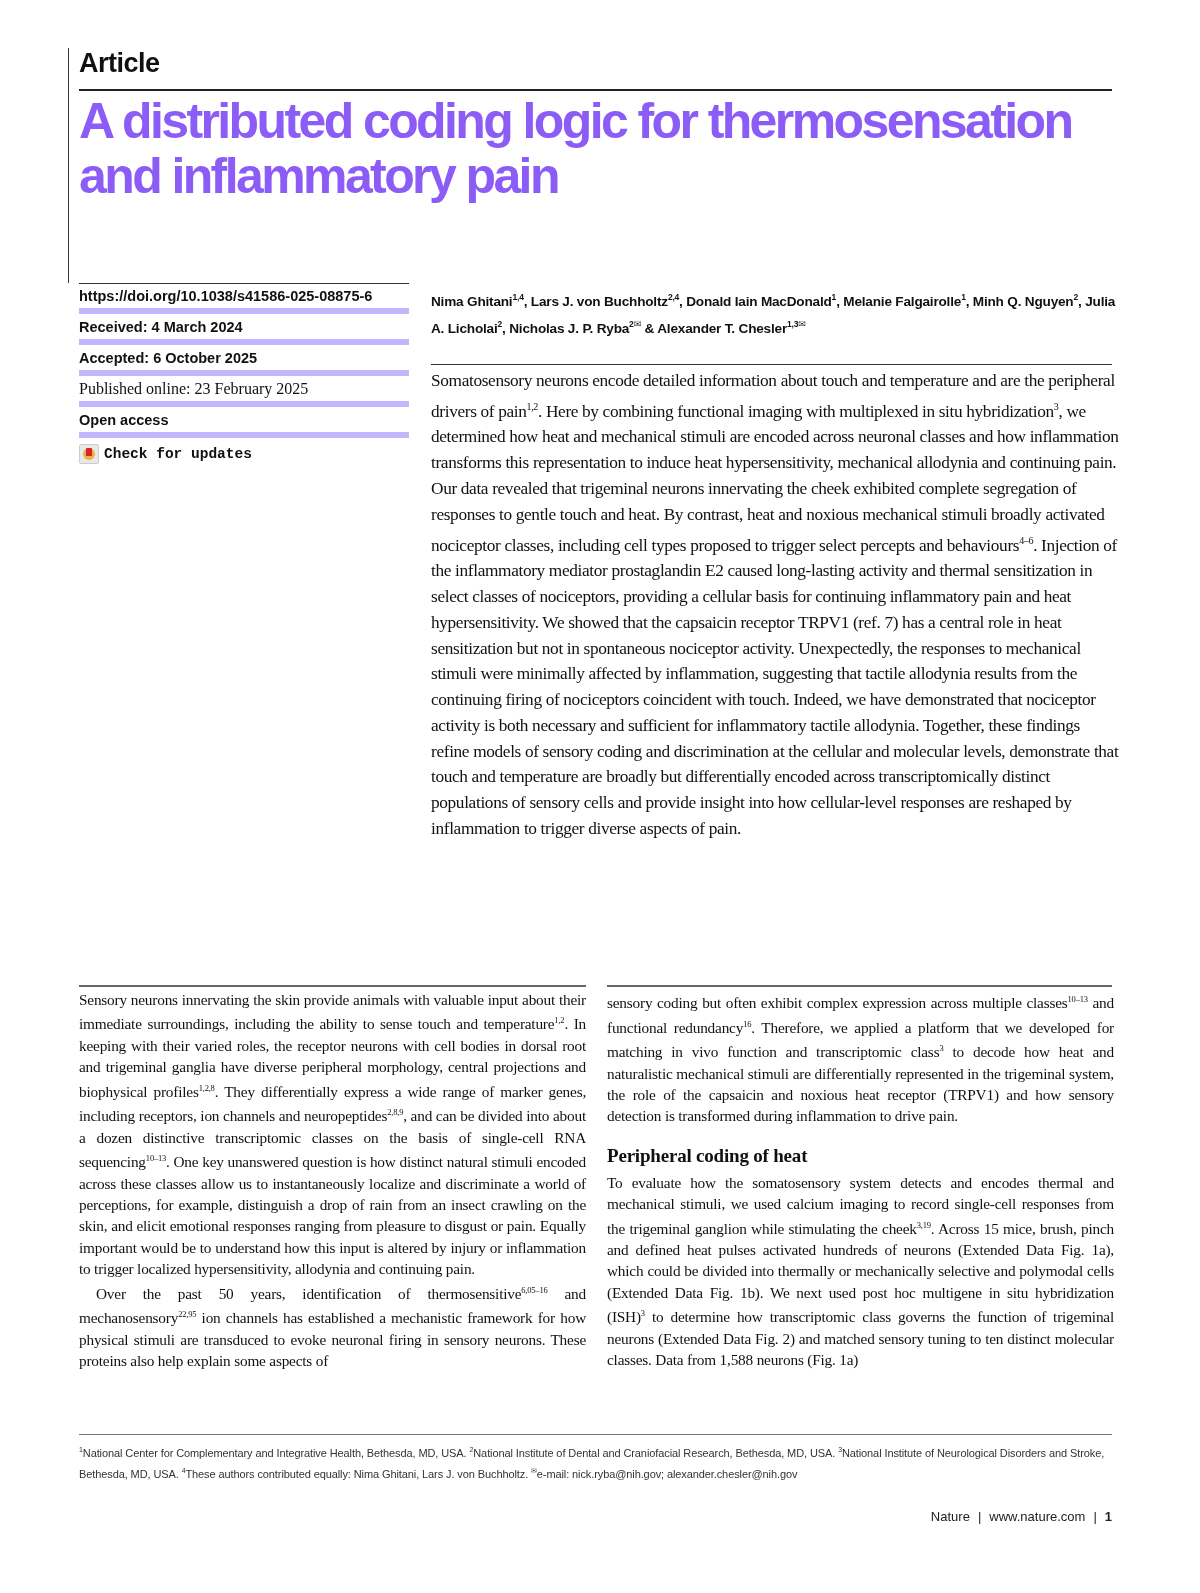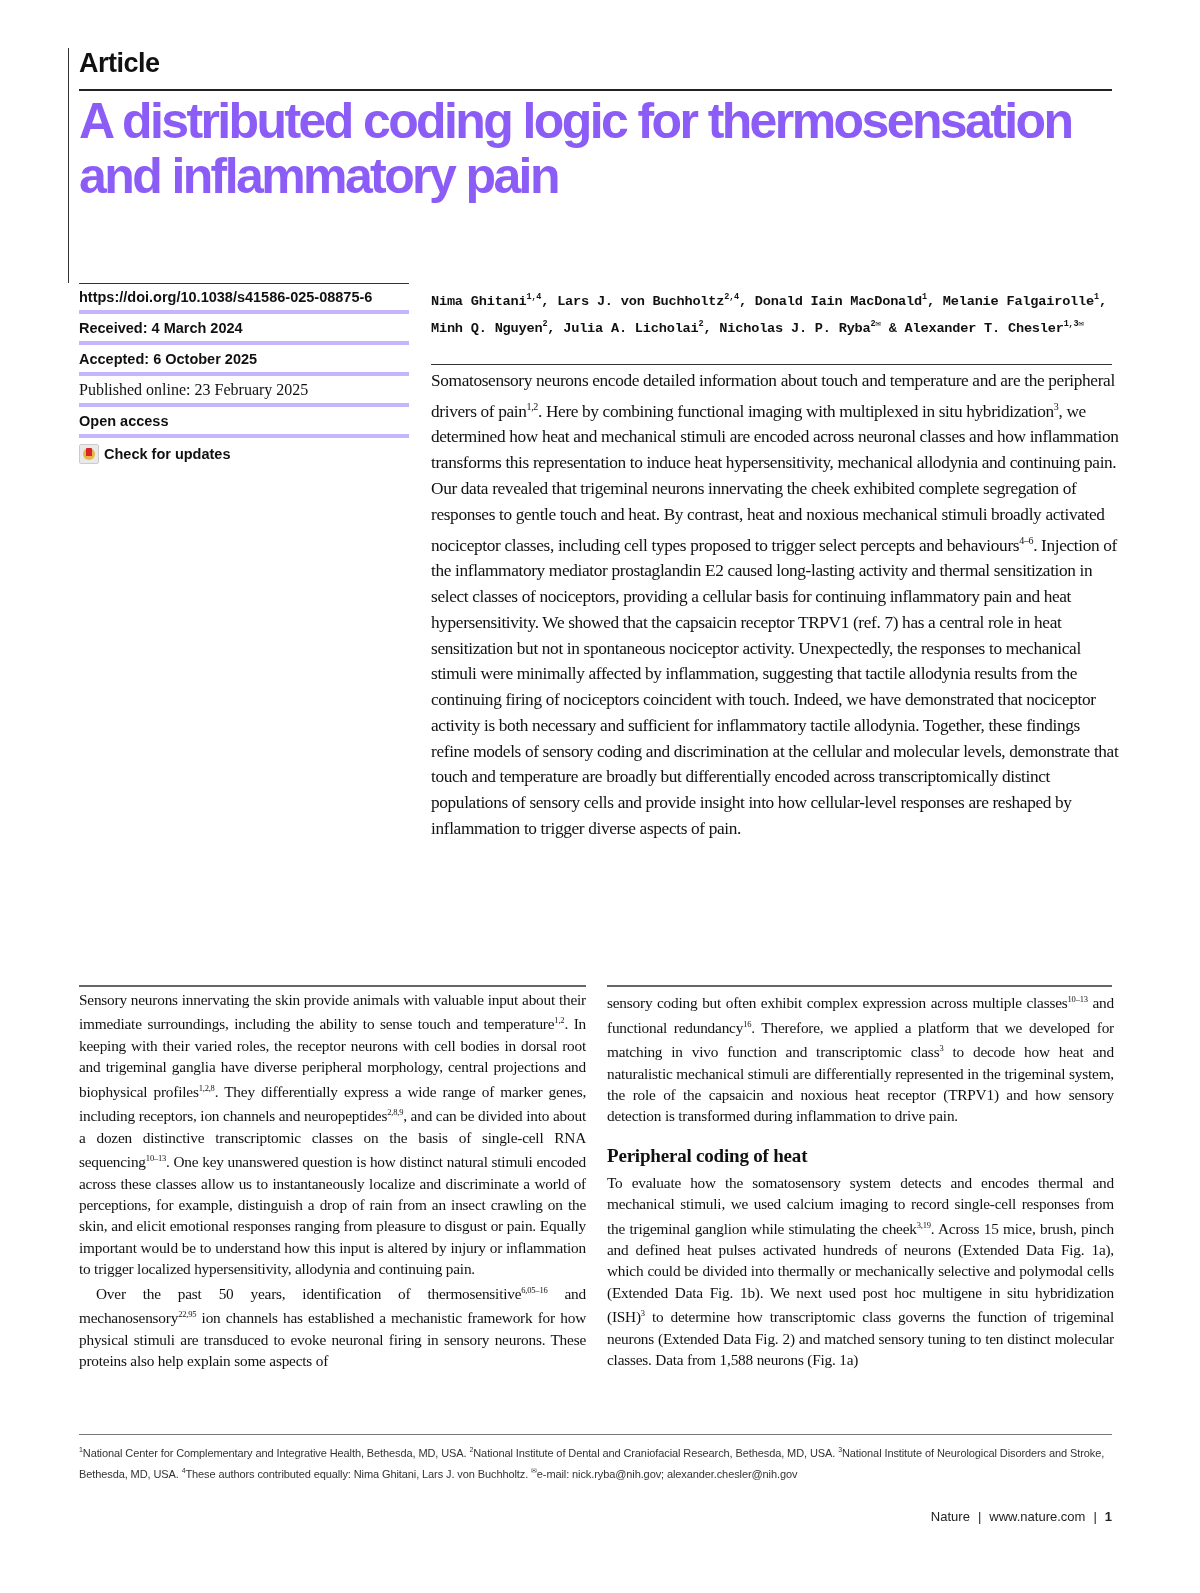--- a/index.html
+++ b/index.html
@@ -6,30 +6,30 @@
   html, body { width: 1200px; height: 1593px; background: #ffffff; }
   body { position: relative; color: #1a1a1a; font-family: "Liberation Serif", serif; overflow: hidden; }
 
   .left-rule { position: absolute; left: 68px; top: 48px; width: 1px; height: 235px; background: #333; }
 
   .kicker { position: absolute; left: 79px; top: 48px; font-family: "Liberation Sans", sans-serif; font-weight: 700; font-size: 27px; letter-spacing: -0.5px; color: #111; }
   .top-rule { position: absolute; left: 79px; top: 89px; width: 1033px; height: 1.5px; background: #222; }
   .title { position: absolute; left: 79px; top: 94px; width: 1040px; font-family: "Liberation Sans", sans-serif; font-weight: 700; font-size: 50px; line-height: 55px; letter-spacing: -2.6px; color: #8b5cf6; }
 
   .meta { position: absolute; left: 79px; top: 283px; width: 330px; font-family: "Liberation Sans", sans-serif; font-size: 14.5px; }
-  .meta-row { height: 31px; display: flex; align-items: center; border-bottom: 4px solid #c4b5fd; color: #111; }
+  .meta-row { height: 31px; display: flex; align-items: center; border-bottom: 6px solid #c4b5fd; color: #111; }
   .meta-row.first { border-top: 1px solid #333; }
   .meta-row.serif { font-family: "Liberation Serif", serif; font-size: 16px; }
   .meta-row.bold { font-weight: 600; }
-  .meta-row.last { border-bottom: none; }
+  .meta-row.last { border-bottom: none; font-family: Liberation Mono, monospace; }
   .cu-icon { width: 20px; height: 20px; margin-right: 5px; background: #e9e9e9; border: 1px solid #ccc; border-radius: 2px; position: relative; }
   .cu-icon::before { content: ""; position: absolute; left: 3px; top: 3px; width: 12px; height: 12px; border-radius: 50%; background: #e8b548; }
   .cu-icon::after { content: ""; position: absolute; left: 6px; top: 3px; width: 6px; height: 8px; background: #d9232a; border-radius: 1px 1px 0 0; }
 
-  .authors { position: absolute; left: 431px; top: 286px; width: 690px; font-family: Liberation Mono, monospace; font-weight: 700; font-size: 13.6px; line-height: 22px; letter-spacing: -0.2px; color: #111; }
+  .authors { position: absolute; left: 431px; top: 286px; width: 690px; font-family: Liberation Sans, sans-serif; font-weight: 700; font-size: 13.6px; line-height: 22px; letter-spacing: -0.2px; color: #111; }
   .authors sup { font-size: 8.5px; font-weight: 600; }
   .mail { font-size: 9px; font-weight: 400; }
 
   .abs-rule { position: absolute; left: 431px; top: 364px; width: 681px; height: 1px; background: #333; }
   .abstract { position: absolute; left: 431px; top: 368px; width: 690px; font-family: "Liberation Serif", serif; font-size: 17.3px; line-height: 25.8px; letter-spacing: -0.35px; color: #111; }
   .abstract sup { font-size: 10px; }
 
   .body-rule { position: absolute; top: 985px; height: 2px; background: #666; }
   .col { position: absolute; top: 989px; width: 507px; font-family: "Liberation Serif", serif; font-size: 15.3px; line-height: 21.4px; letter-spacing: -0.2px; color: #111; text-align: justify; }
   .col sup { font-size: 8.5px; }

